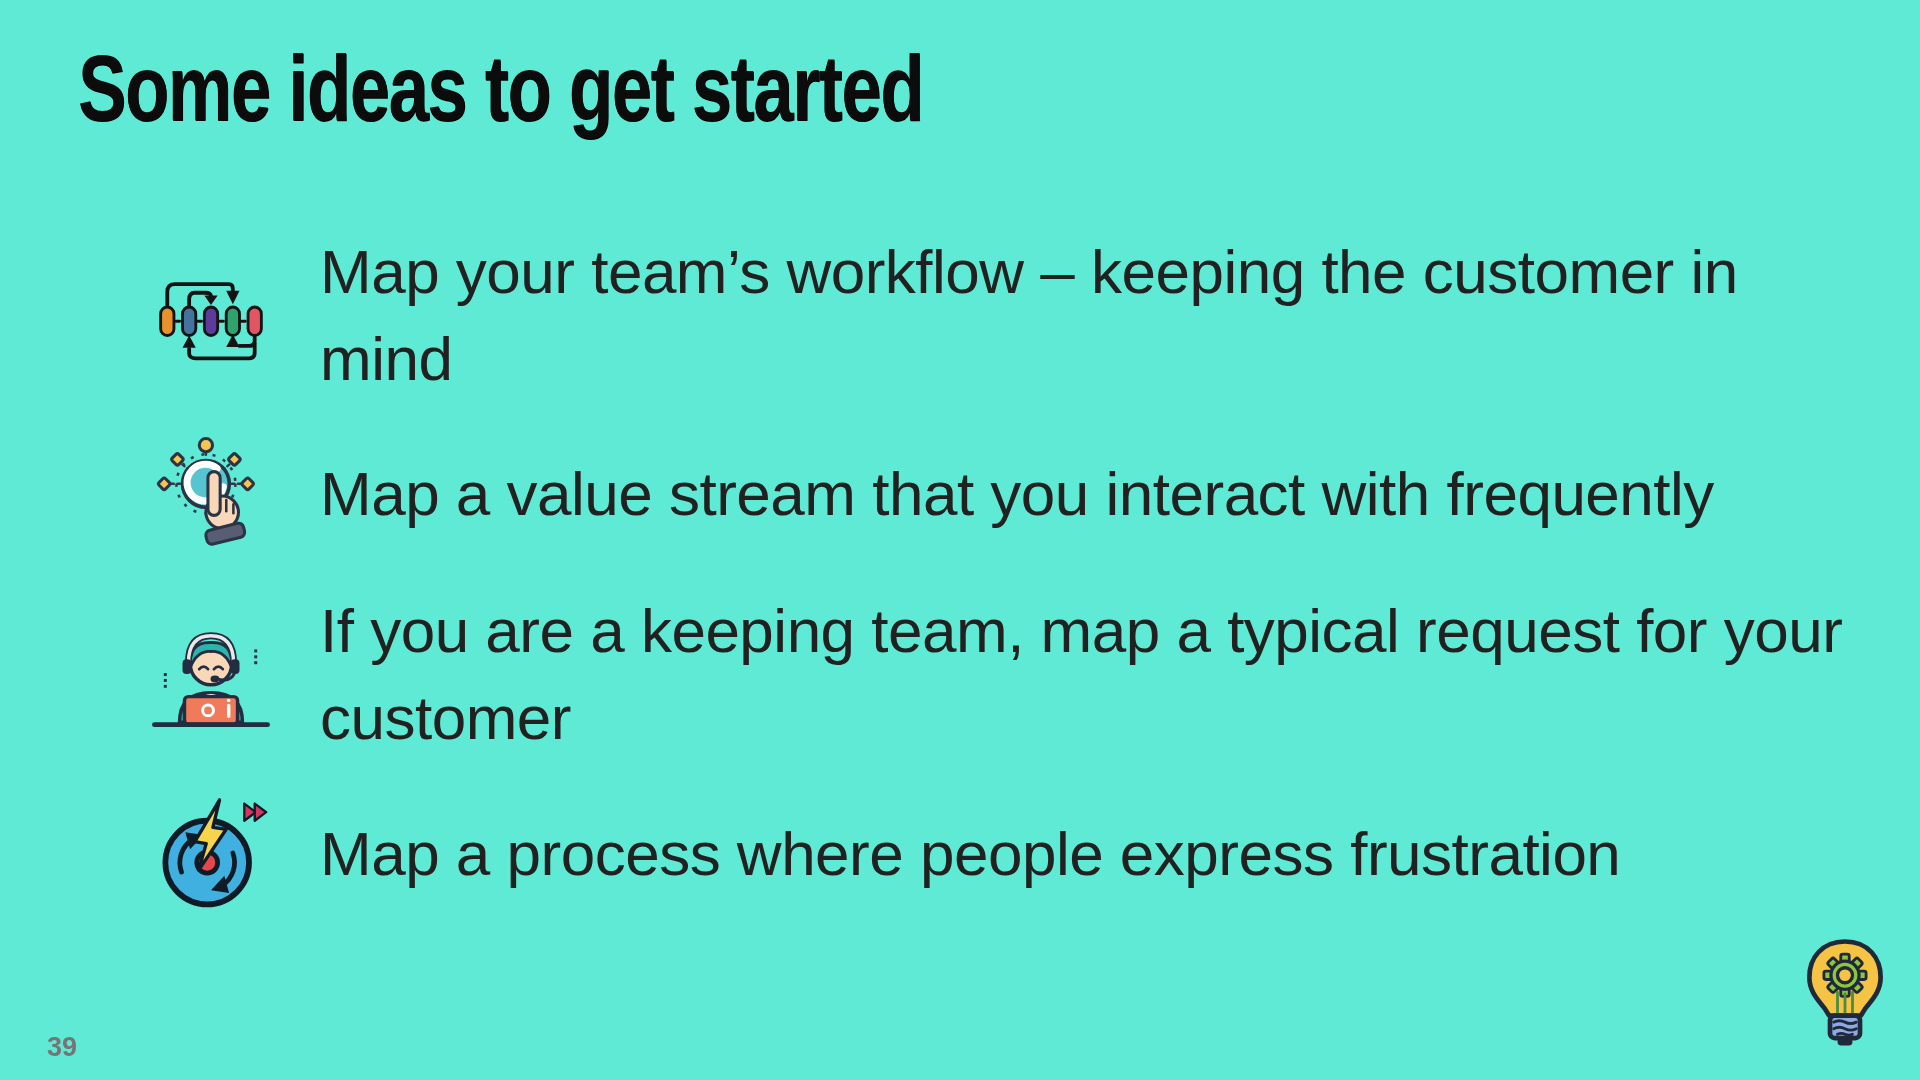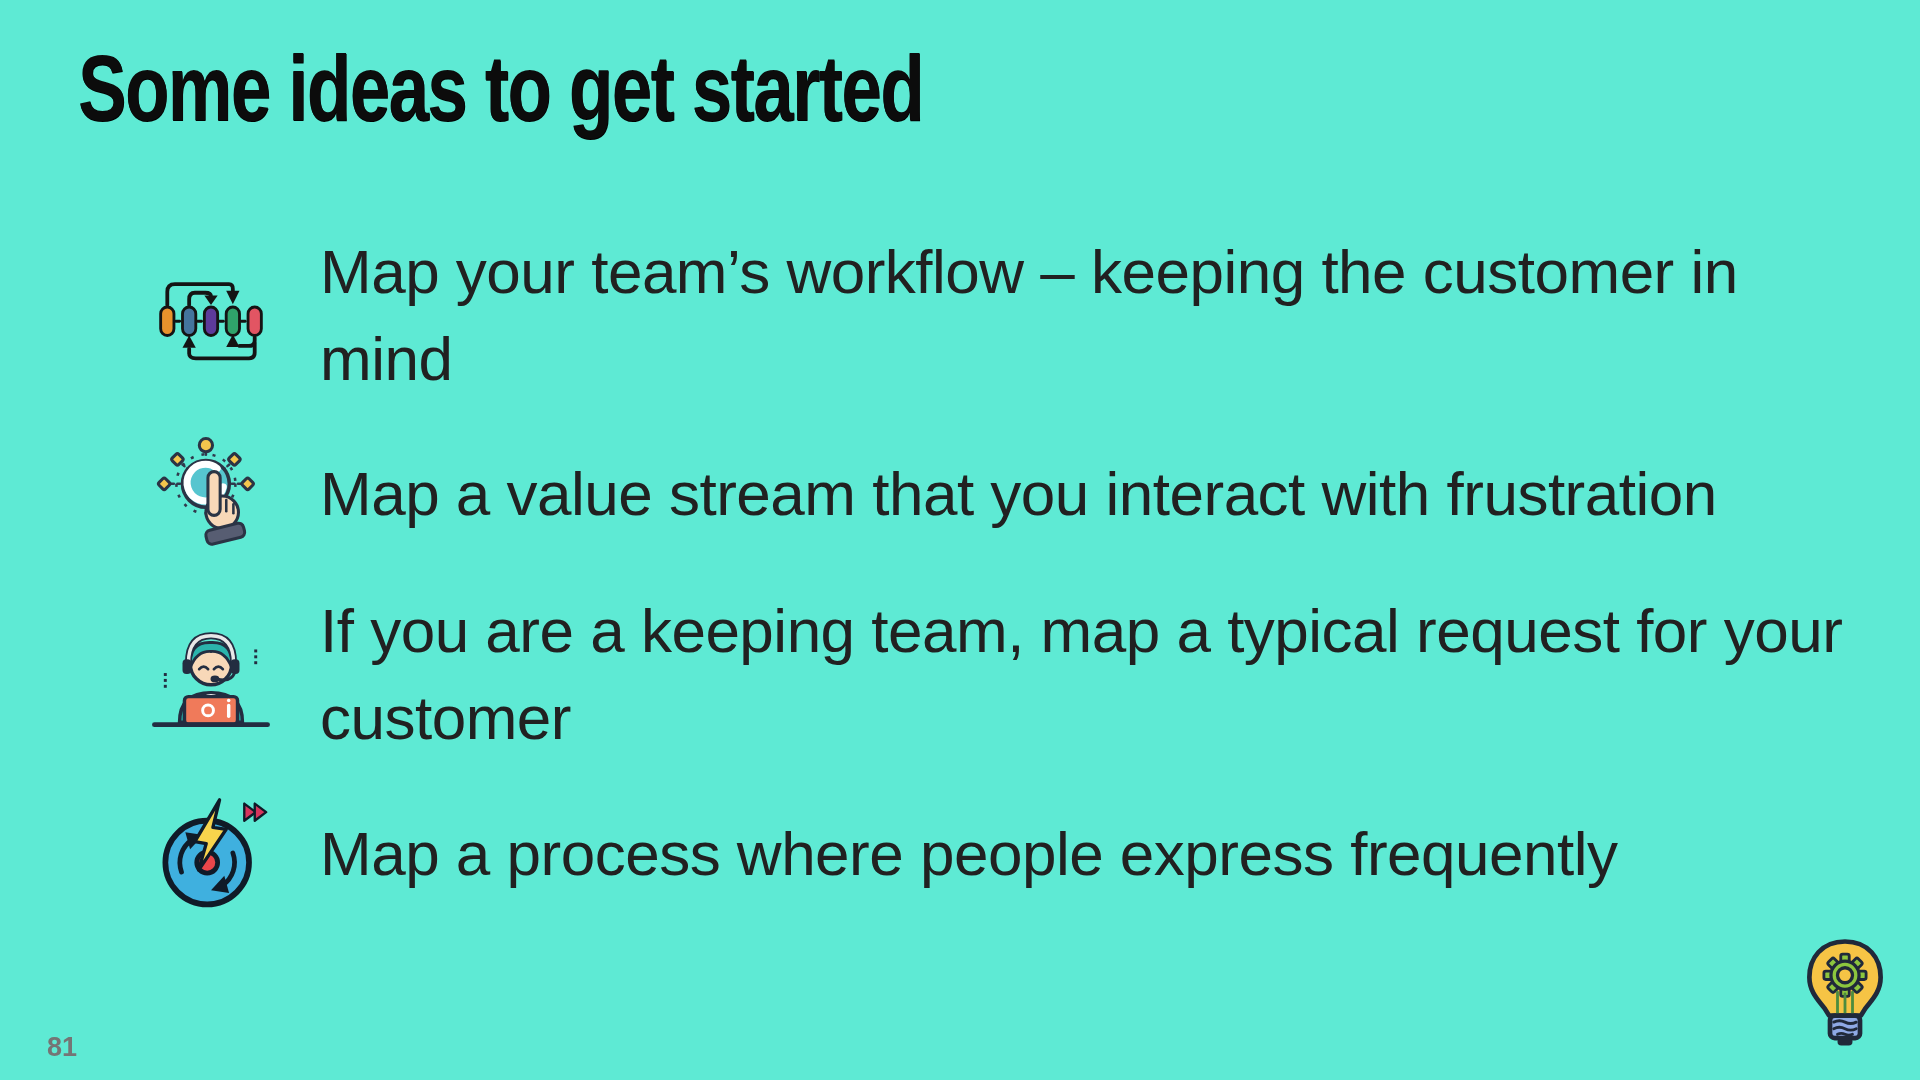--- a/index.html
+++ b/index.html
@@ -96,21 +96,21 @@
         <rect x="50" y="88" width="38" height="14" rx="5" fill="#575D72" stroke="#2B3445" stroke-width="3" transform="rotate(-14 69 95)"></rect>
         <g fill="#F4C64D" stroke="#2B3445" stroke-width="3">
           <circle cx="50" cy="8" r="6.5"></circle>
           <rect x="17.5" y="17.5" width="9" height="9" rx="2" transform="rotate(45 22 22)"></rect>
           <rect x="73.5" y="17.5" width="9" height="9" rx="2" transform="rotate(45 78 22)"></rect>
           <rect x="4.5" y="41.5" width="9" height="9" rx="2" transform="rotate(45 9 46)"></rect>
           <rect x="86.5" y="41.5" width="9" height="9" rx="2" transform="rotate(45 91 46)"></rect>
         </g>
       </svg>
     </div>
-    <div class="bullet-text">Map a value stream that you interact with frustration</div>
+    <div class="bullet-text">Map a value stream that you interact with frequently</div>
   </div>
 
   <div class="row row-3">
     <div class="icon-box">
       <svg viewBox="0 0 120 116" width="118" height="114">
         <path d="M28 106 Q28 76 60 76 Q92 76 92 106 Z" fill="#2BB3AC" stroke="#232D41" stroke-width="3.5"></path>
         <path d="M52 78 L60 90 L68 78 Q60 74 52 78 Z" fill="#EFEFEF" stroke="#232D41" stroke-width="2.5"></path>
         <circle cx="60" cy="47" r="21" fill="#F8D8B8" stroke="#232D41" stroke-width="3.5"></circle>
         <path d="M39 50 Q37 24 60 25 Q83 24 81 50 Q74 33 60 34 Q46 33 39 50 Z" fill="#2BB3AC" stroke="#232D41" stroke-width="3"></path>
         <path d="M37 46 Q37 18 60 18 Q83 18 83 46" fill="none" stroke="#232D41" stroke-width="7"></path>
@@ -150,24 +150,24 @@
         <path d="M84 60 A29 29 0 0 1 73 94" fill="none" stroke="#101B28" stroke-width="5" stroke-linecap="round"></path>
         <polygon points="80,102 61,99 75,84" fill="#101B28"></polygon>
         <circle cx="57" cy="70" r="11" fill="#E8464A" stroke="#101B28" stroke-width="5"></circle>
         <path d="M70 4 L44 48 L56 50 L48 78 L77 35 L63 33 Z" fill="#F8D44C" stroke="#101B28" stroke-width="3.5" stroke-linejoin="round"></path>
         <g fill="#D6365D" stroke="#101B28" stroke-width="2.5" stroke-linejoin="round">
           <polygon points="96,8 96,26 108,17"></polygon>
           <polygon points="107,8 107,26 119,17"></polygon>
         </g>
       </svg>
     </div>
-    <div class="bullet-text">Map a process where people express frequently</div>
+    <div class="bullet-text">Map a process where people express frustration</div>
   </div>
 
-  <div class="page-number">81</div>
+  <div class="page-number">39</div>
 
   <div class="corner-bulb">
     <svg viewBox="0 0 96 120" width="90" height="116">
       <path d="M48 4 C23 4 10 22 10 42 c0 16 10 25 16 33 l5 8 h34 l5 -8 c6 -8 16 -17 16 -33 C86 22 73 4 48 4 Z" fill="#F6C445" stroke="#20293A" stroke-width="5" stroke-linejoin="round"></path>
       <g fill="#8CC63E" stroke="#20293A" stroke-width="3">
         <rect x="43.5" y="17.5" width="9" height="9" rx="2"></rect>
         <rect x="43.5" y="17.5" width="9" height="9" rx="2" transform="rotate(45 48 40)"></rect>
         <rect x="43.5" y="17.5" width="9" height="9" rx="2" transform="rotate(90 48 40)"></rect>
         <rect x="43.5" y="17.5" width="9" height="9" rx="2" transform="rotate(135 48 40)"></rect>
         <rect x="43.5" y="17.5" width="9" height="9" rx="2" transform="rotate(180 48 40)"></rect>

